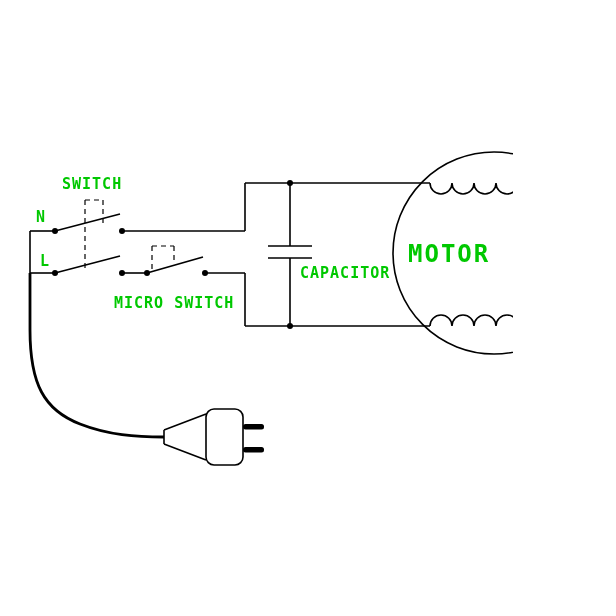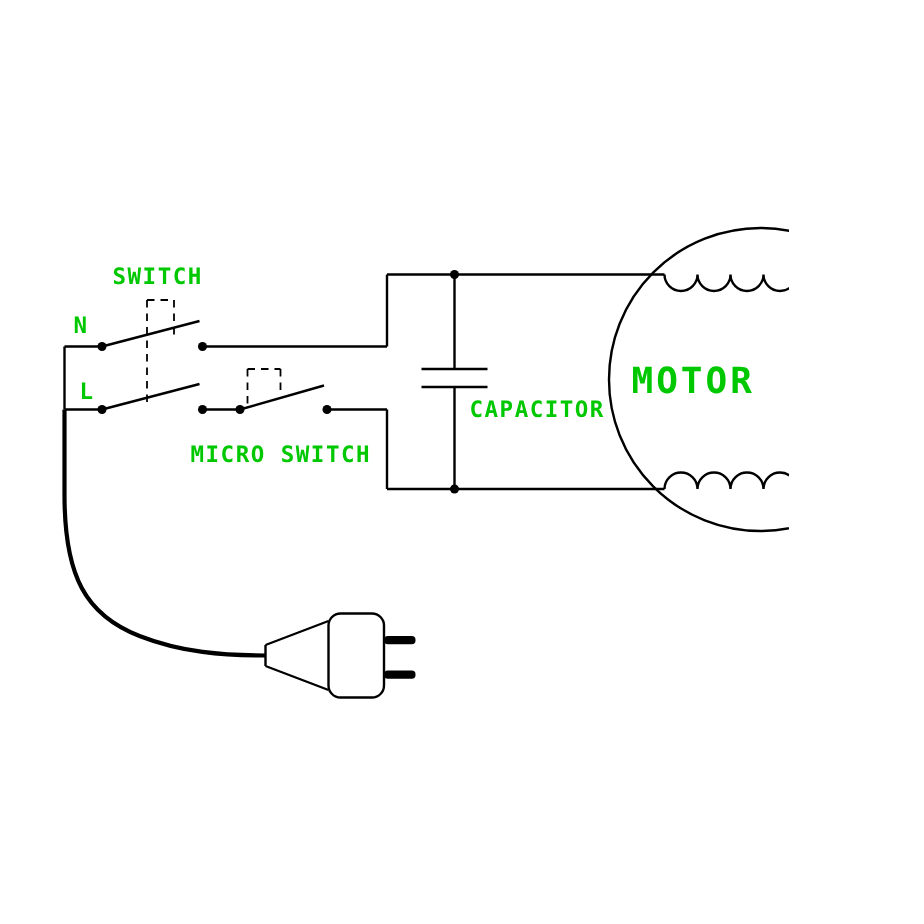--- a/index.html
+++ b/index.html
@@ -2,21 +2,20 @@
 <html><head>
 <meta charset="utf-8">
 <style>
   html, body { margin: 0; padding: 0; background: #ffffff; }
   .canvas {
     position: relative;
     width: 513px;
     height: 616px;
     background: #ffffff;
     overflow: hidden;
-    padding-left: 13px;
   }
   svg { display: block; }
   .label {
     font-family: "DejaVu Sans Mono", "Liberation Mono", monospace;
     font-weight: bold;
     letter-spacing: 1px;
     fill: #00c800;
   }
   .lbl-sm { font-size: 15px; }
   .lbl-lg { font-size: 24px; letter-spacing: 2px; }

